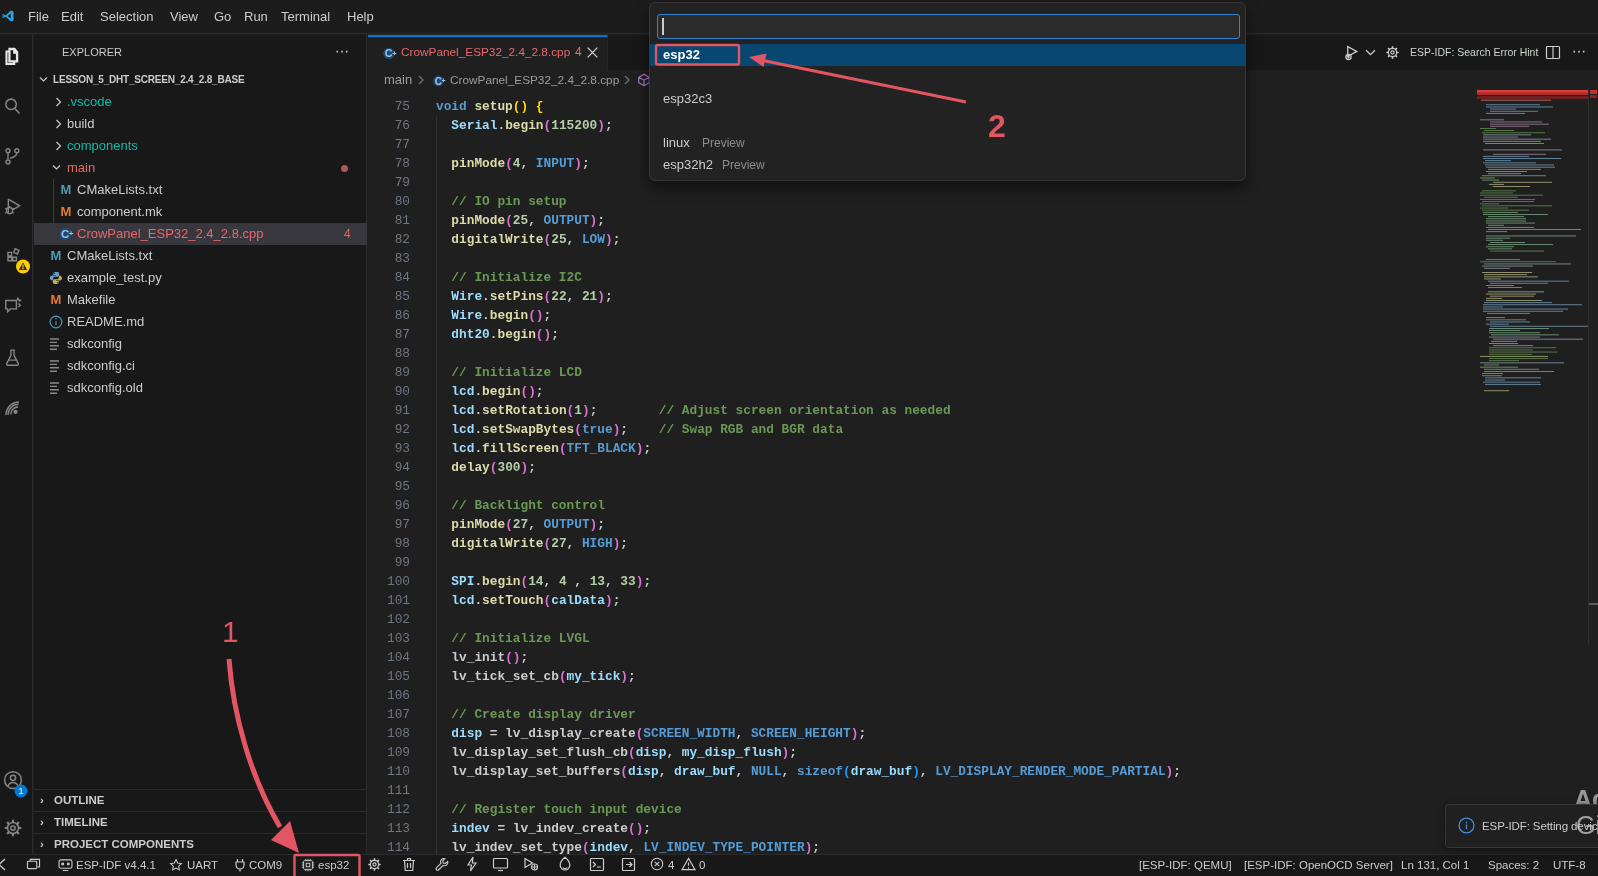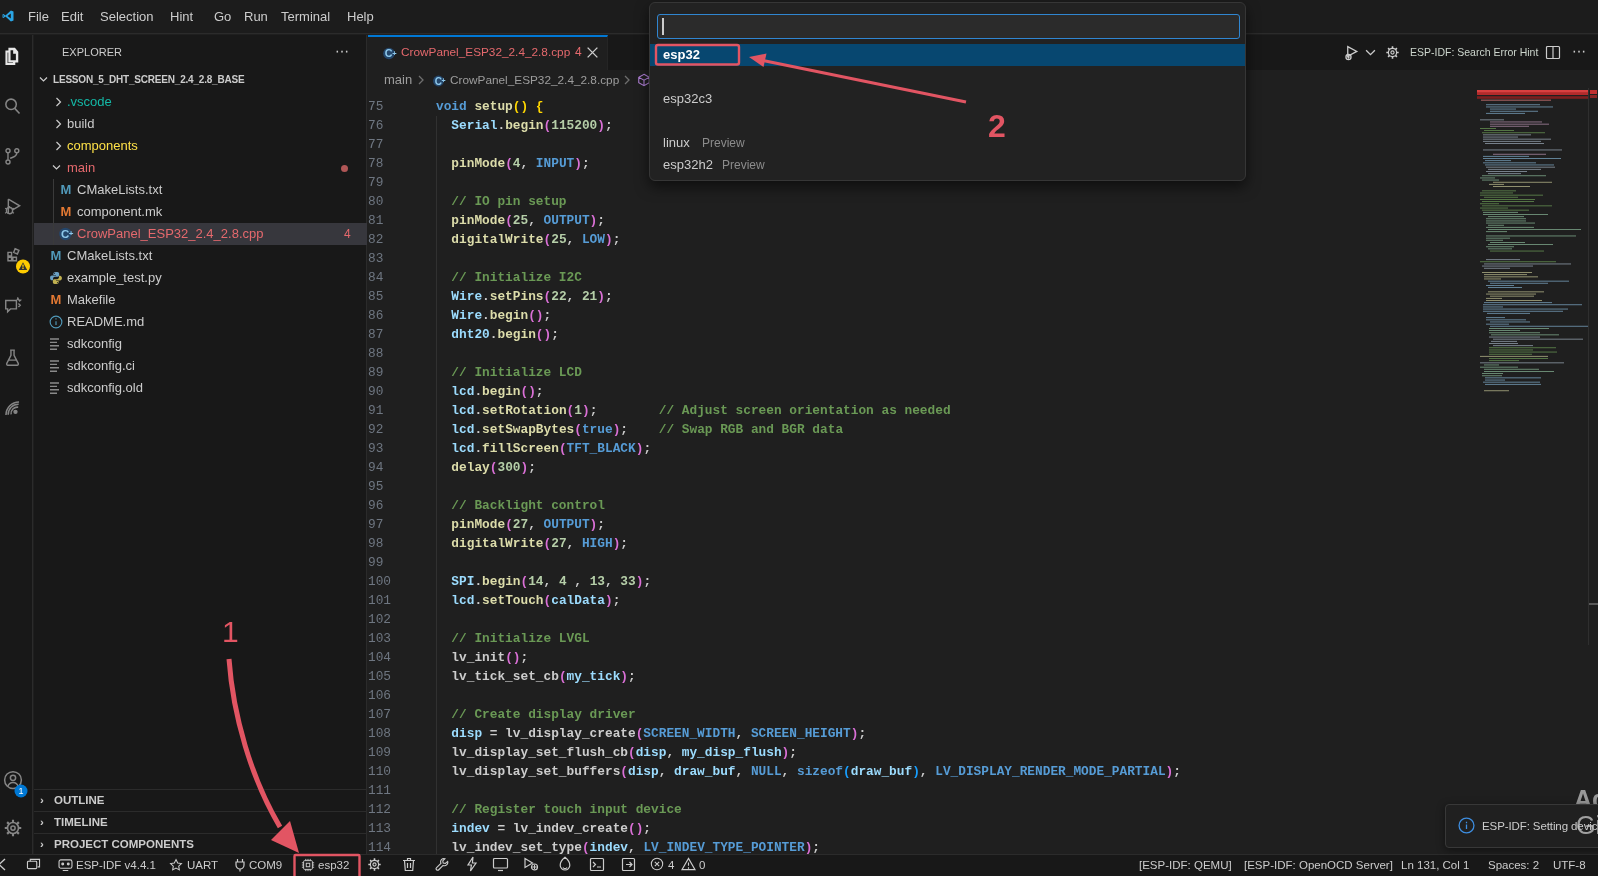--- a/index.html
+++ b/index.html
@@ -9,21 +9,21 @@
 #titlebar{left:0;top:0;width:1598px;height:34px;background:#1c1c1c;border-bottom:1px solid #2b2b2b}
 .menu{position:absolute;top:0;height:26px;line-height:34px;color:#cccccc;font-size:13px}
 #activitybar{left:0;top:35px;width:33px;height:819px;background:#181818;border-right:1px solid #2b2b2b}
 #sidebar{left:34px;top:35px;width:333px;height:819px;background:#181818;border-right:1px solid #2b2b2b}
 #editor{left:368px;top:35px;width:1230px;height:819px;background:#1f1f1f}
 #tabstrip{left:368px;top:35px;width:1230px;height:35px;background:#181818}
 #tab1{left:368px;top:35px;width:240px;height:35px;background:#1f1f1f;border-top:2px solid #0078d4;border-right:1px solid #252525}
 #breadcrumb{left:368px;top:70px;width:1230px;height:20px;background:#1f1f1f;color:#9d9d9d;font-size:13px}
 #statusbar{left:0;top:854px;width:1598px;height:22px;background:#181818;border-top:1px solid #2b2b2b;color:#cccccc;font-size:12px}
 .sbi{position:absolute;top:0;height:22px;line-height:22px;white-space:nowrap;font-size:11.5px;color:#cccccc}
-#gutter{left:368px;top:97px;width:42px;color:#6e7681;font-weight:normal !important}
+#gutter{left:368px;top:97px;width:42px;text-align:right;color:#6e7681;font-weight:normal !important}
 #codebox{left:436px;top:97px;width:1040px}
 .mono{font-family:"Liberation Mono",monospace;font-size:12.8px;line-height:19px;white-space:pre;color:#cccccc;font-weight:bold}
 .cl{height:19px}
 .k{color:#569cd6}.f{color:#dcdcaa}.v{color:#9cdcfe}.n{color:#b5cea8}.c{color:#6a9955}
 .g{color:#ffd700}.m{color:#da70d6}.b{color:#179fff}
 i{font-style:normal}
 .trow{position:absolute;left:0;width:333px;height:22px;line-height:22px;color:#cccccc;font-size:13px;white-space:nowrap}
 .chev{position:absolute;color:#cccccc}
 #quickpick{left:649px;top:2px;width:597px;height:179px;background:#222222;border:1px solid #363636;border-radius:6px;box-shadow:0 6px 14px rgba(0,0,0,0.55)}
 #qinput{position:absolute;left:7px;top:11px;width:583px;height:25px;background:#2b2b2b;border:1px solid #3086d1;border-radius:3px}
@@ -36,21 +36,21 @@
 <body>
 
 <div class="abs" id="titlebar"></div>
 <svg class="icn" style="left:2px;top:6px" width="12" height="20" viewBox="0 0 24 24">
     <path fill="#2aa5e5" d="M17.8.8 6.9 10.8 3 7.8 1 8.8v6.4l2 1 3.9-3 10.9 10 5.2-2.2V3L17.8.8z"></path>
     <path fill="#1c1c1c" d="M17.6 7.1 11 12l6.6 4.9zM1.8 10.6l2.6 1.4-2.6 1.4z"></path>
   </svg>
 <div class="menu" style="left:28px">File</div>
 <div class="menu" style="left:61px">Edit</div>
 <div class="menu" style="left:100px">Selection</div>
-<div class="menu" style="left:170px">Hint</div>
+<div class="menu" style="left:170px">View</div>
 <div class="menu" style="left:214px">Go</div>
 <div class="menu" style="left:244px">Run</div>
 <div class="menu" style="left:281px">Terminal</div>
 <div class="menu" style="left:347px">Help</div>
 
 <div class="abs" id="activitybar"></div>
 
 <svg class="icn" style="left:3px;top:47px" width="19" height="19" viewBox="0 0 16 16">
     <path fill="none" stroke="#e7e7e7" stroke-width="1.1" d="M9.8 1.2H5.1v2.2H2.6v11.2h7.2v-2.2h2.5V4.2l-2.5-3zm0 .9 2 2.4h-2V2.1zM9 14H3.3V4.1H5v8.3h4V14zm2.4-2.2H5.8V2.1h3.3v3.1h2.3v6.6z"></path>
   </svg>
@@ -147,21 +147,21 @@
 <div class="trow" style="top:91px;left:67px;color:#14b8a6">.vscode</div>
 <div class="trow" style="top:113px;left:34px;"></div>
 <svg class="icn" style="left:55px;top:119px" width="7" height="10" viewBox="0 0 7 10">
           <path fill="none" stroke="#cccccc" stroke-width="1.2" d="m1.5 1 4 4-4 4"></path>
         </svg>
 <div class="trow" style="top:113px;left:67px;color:#cccccc">build</div>
 <div class="trow" style="top:135px;left:34px;"></div>
 <svg class="icn" style="left:55px;top:141px" width="7" height="10" viewBox="0 0 7 10">
           <path fill="none" stroke="#cccccc" stroke-width="1.2" d="m1.5 1 4 4-4 4"></path>
         </svg>
-<div class="trow" style="top:135px;left:67px;color:#fde047">components</div>
+<div class="trow" style="top:135px;left:67px;color:#14b8a6">components</div>
 <div class="trow" style="top:157px;left:34px;"></div>
 <svg class="icn" style="left:52px;top:164px" width="9" height="7" viewBox="0 0 9 7">
           <path fill="none" stroke="#cccccc" stroke-width="1.2" d="m1 1.5 3.5 3.5L8 1.5"></path>
         </svg>
 <div class="trow" style="top:157px;left:67px;color:#e5696d">main</div>
 <div class="abs" style="left:341px;top:165px;width:7px;height:7px;border-radius:50%;background:#b05656"></div>
 <div class="trow" style="top:179px;left:34px;"></div>
 <div class="abs" style="left:58px;top:179px;width:16px;height:22px;line-height:22px;color:#519aba;font-weight:bold;font-size:13px;text-align:center">M</div>
 <div class="trow" style="top:179px;left:77px;color:#cccccc">CMakeLists.txt</div>
 <div class="trow" style="top:201px;left:34px;"></div>

